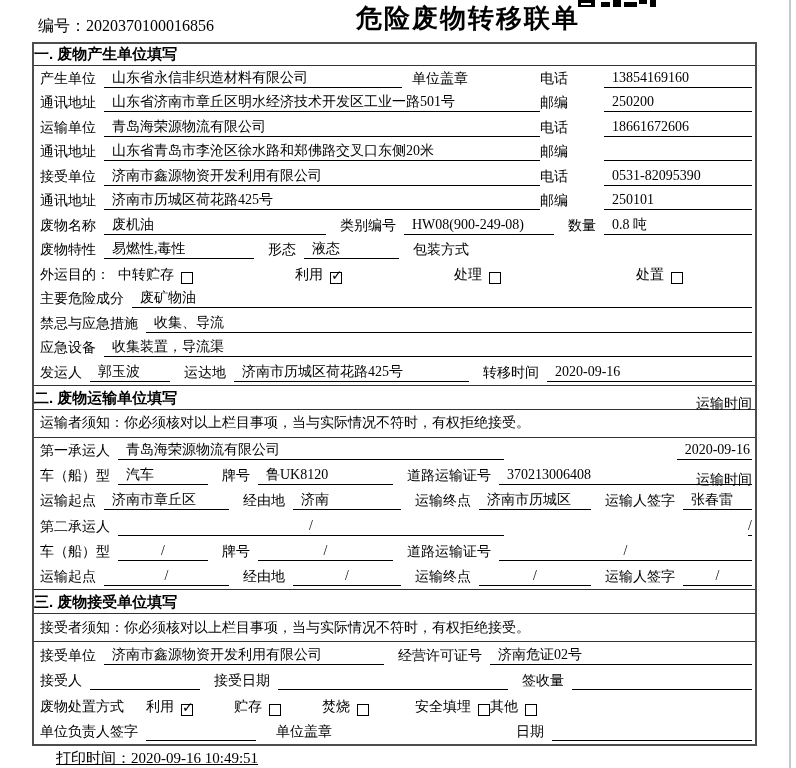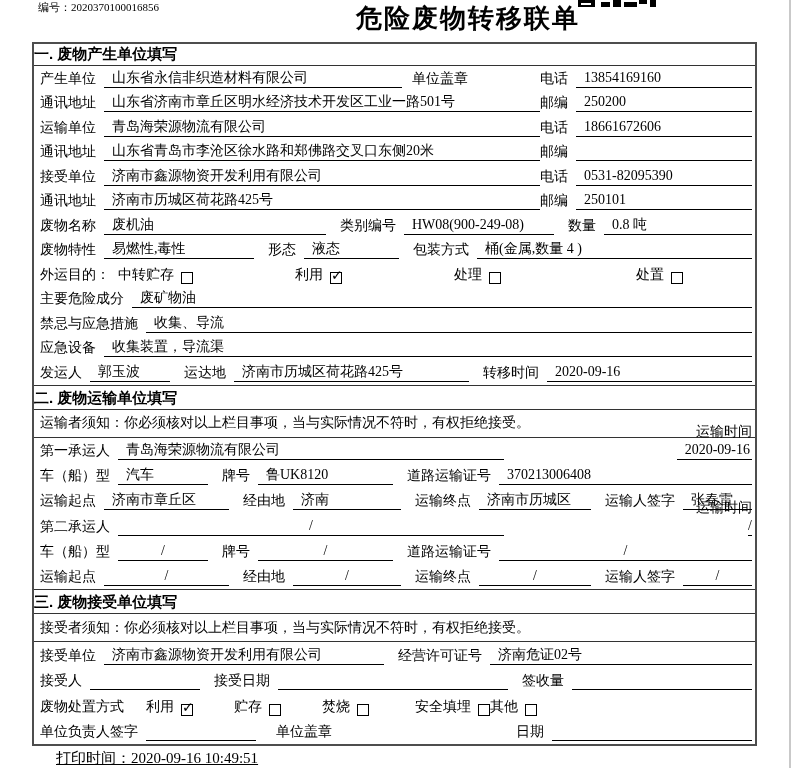--- a/index.html
+++ b/index.html
@@ -1,21 +1,21 @@
 <!DOCTYPE html>
 <html><head>
 <meta charset="utf-8">
 <style>
   * { box-sizing: border-box; margin: 0; padding: 0; }
   html, body { background: #fff; }
   body { font-family: "Liberation Serif", "DejaVu Serif", serif; color: #000; }
   .page { position: relative; width: 796px; height: 768px; background: #fff; overflow: hidden; }
 
   
-  .serial { position: absolute; left: 38px; top: 0; font-size: 11px; white-space: nowrap; }
+  .serial { position: absolute; left: 38px; top: 16px; font-size: 16px; white-space: nowrap; }
   .doc-title { position: absolute; left: 444px; top: 1px; transform: translateX(-50%);
                font-size: 26px; font-weight: bold; letter-spacing: 2px; white-space: nowrap;
                font-family: "Liberation Sans", "DejaVu Sans", sans-serif; margin-left: 24px; }
   .qr { position: absolute; left: 578px; top: 0; width: 80px; height: 7px; }
   .qr i { position: absolute; background: #000; }
   .qr i:nth-child(1) { left: 0;  top: 0; width: 17px; height: 7px; }
   .qr i:nth-child(2) { left: 3px; top: 3px; width: 10px; height: 2px; background: #fff; z-index: 2; }
   .qr i:nth-child(3) { left: 23px; top: 2px; width: 9px; height: 5px; }
   .qr i:nth-child(4) { left: 35px; top: 0; width: 8px; height: 7px; }
   .qr i:nth-child(5) { left: 46px; top: 2px; width: 13px; height: 5px; }
@@ -35,21 +35,21 @@
   .row.r3 { height: 25.5px; }
   .lbl { white-space: nowrap; height: 18px; line-height: 18px; flex: 0 0 auto; }
   .uv  { border-bottom: 1px solid #000; height: 19px; line-height: 18px; margin-left: 8px;
          padding: 0 2px 0 8px; white-space: nowrap; overflow: hidden; flex: 0 0 auto; }
   .fx  { flex: 1 1 auto; min-width: 0; }
   .ctr { text-align: center; padding: 0; }
   .ml  { margin-left: 14px; }
   .w80 {width:80px} .w90 {width:90px} .w95 {width:95px} .w108 {width:108px} .w110 {width:110px}
   .w112 {width:112px} .w125 {width:125px} .w135 {width:135px} .w150 {width:150px}
   .w222 {width:222px} .w230 {width:230px} .w235 {width:235px} .w280 {width:280px}
-  .rg  { flex: 0 0 auto; width: 212px; display: flex; align-items: flex-end; }
+  .rg  { flex: 0 0 auto; width: 212px; display: flex; align-items: flex-end; gap: 28px; }
   .rg2 { width: 248px; flex-direction: column; }
   .rg .uv { flex: 1 1 auto; }
   .sealw { flex: 0 0 auto; width: 128px; margin-left: 10px; }
 
   
   .cbg { display: flex; align-items: center; width: 100%; }
   .cbo { display: flex; align-items: flex-end; height: 18px; }
   .cb  { display: inline-block; position: relative; width: 12px; height: 12px;
          border: 1px solid #000; margin-left: 7px; flex: 0 0 auto; }
   .cb .mk { position: absolute; left: 0; top: -6px; font-size: 14px; font-weight: bold; font-style: normal;
@@ -142,21 +142,20 @@
       <span class="lbl ml">数量</span>
       <span class="uv fx">0.8 吨</span>
     </div>
 
     <div class="row">
       <span class="lbl">废物特性</span>
       <span class="uv w150">易燃性,毒性</span>
       <span class="lbl ml">形态</span>
       <span class="uv w95">液态</span>
       <span class="lbl ml">包装方式</span>
-      <span class="uv fx">桶(金属,数量 4 )</span>
     </div>
 
     <div class="row">
       <div class="cbg">
         <span class="lbl">外运目的：</span>
         <span class="cbo" style="margin-left:8px">
           <span>中转贮存</span>
           <span class="cb">
               <i class="mk"></i>
             </span>

